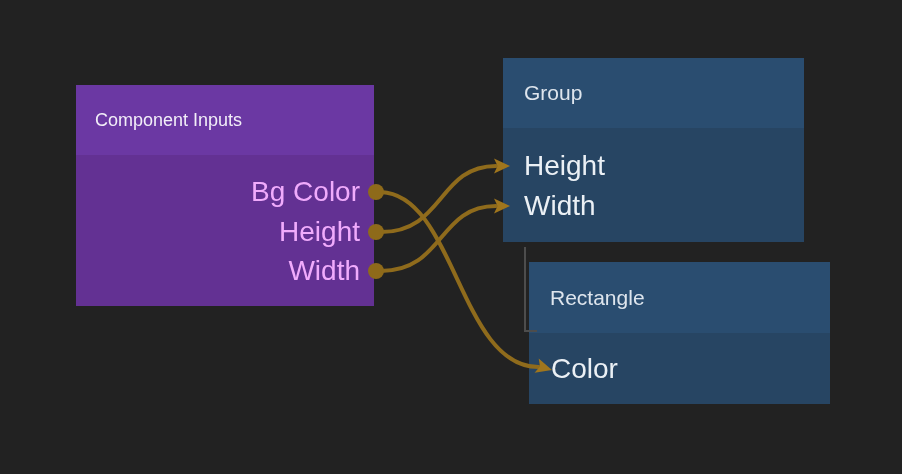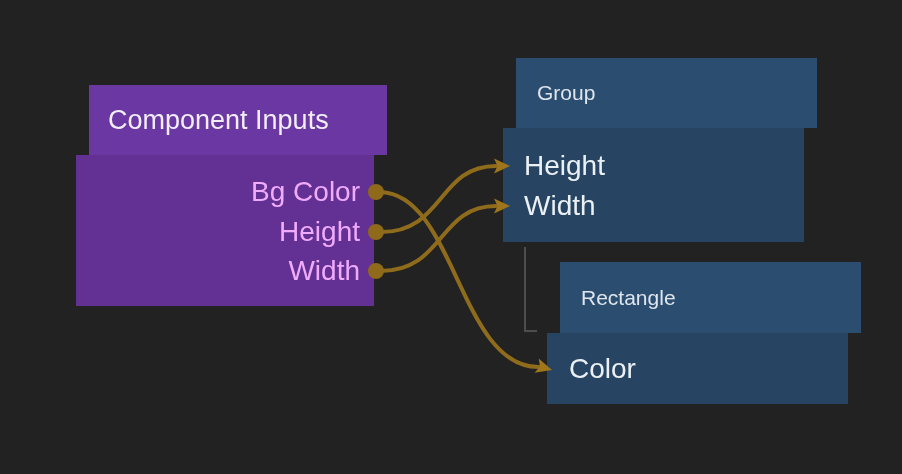--- a/index.html
+++ b/index.html
@@ -7,35 +7,35 @@
     width: 902px; height: 474px;
     background: #222222;
     position: relative;
     overflow: hidden;
     font-family: "Liberation Sans", sans-serif;
   }
   .canvas { position: absolute; inset: 0; }
   .node { position: absolute; }
   .node-header {
     display: flex; align-items: center;
-    box-sizing: border-box; width: 100%; margin-left: 13px;
+    box-sizing: border-box; width: 100%;
   }
   .node-title { white-space: nowrap; }
   .node-purple .node-header { background: #6B38A3; height: 70px; padding-left: 19px; }
   .node-purple .node-body   { background: #633193; position: absolute; left: 0; right: 0; top: 70px; bottom: 0; }
-  .node-purple .node-title  { color: #F2EEF8; font-size: 27px; }
+  .node-purple .node-title  { color: #F2EEF8; font-size: 18px; }
   .node-blue .node-header { background: #2A4D70; padding-left: 21px; }
   .node-blue .node-body   { background: #274563; position: absolute; left: 0; right: 0; bottom: 0; }
   .node-blue .node-title  { color: #DEE5ED; font-size: 21px; }
 
   .node-component-inputs { left: 76px; top: 85px; width: 298px; height: 221px; }
   .node-group            { left: 503px; top: 58px; width: 301px; height: 184px; }
   .node-group .node-header { height: 70px; }
   .node-group .node-body   { top: 70px; }
-  .node-rectangle        { left: 547px; top: 262px; width: 301px; height: 142px; }
+  .node-rectangle        { left: 529px; top: 262px; width: 301px; height: 142px; }
   .node-rectangle .node-header { height: 71px; }
   .node-rectangle .node-body   { top: 71px; }
 
   .port-row {
     position: absolute;
     transform: translateY(-50%);
     font-size: 28px;
     white-space: nowrap;
   }
   .port-out { right: 14px; text-align: right; color: #f0abfc; }

